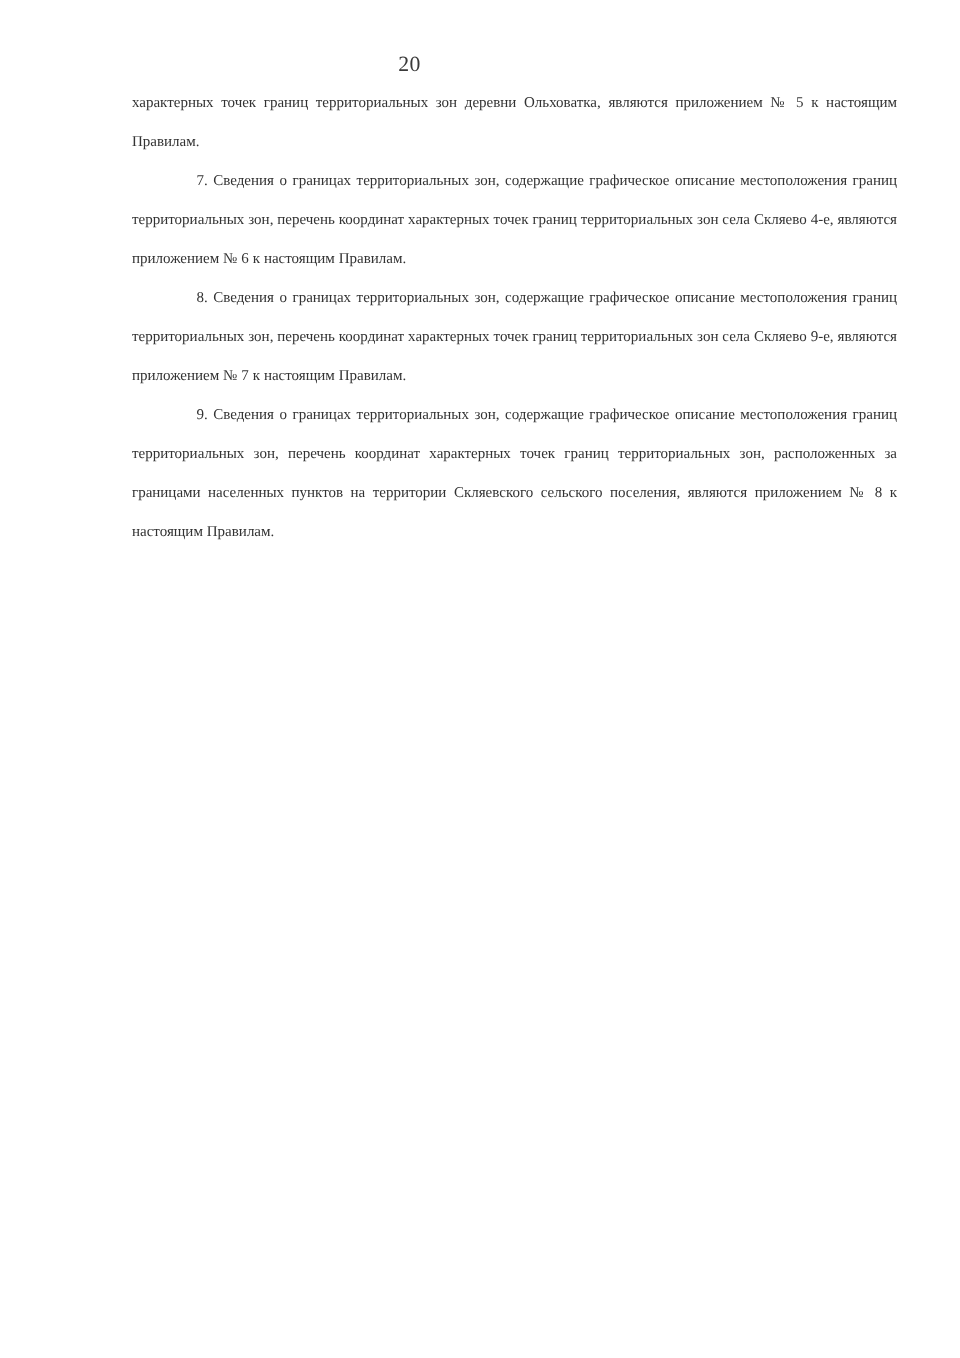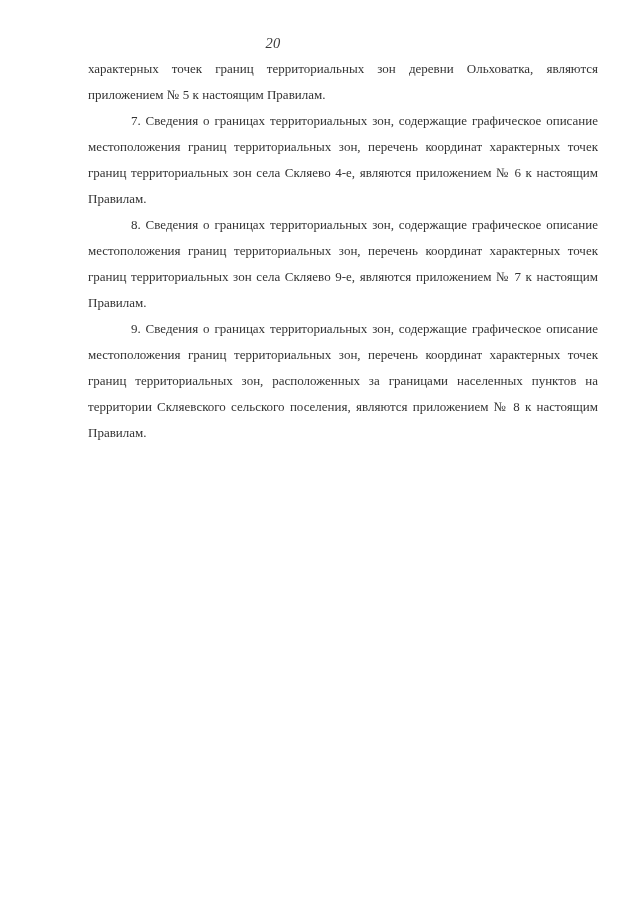--- a/index.html
+++ b/index.html
@@ -27,34 +27,33 @@
   .page-number {
     position: absolute;
     top: 34px;
     left: 0;
     width: 546px;
     text-align: center;
     font-size: 14.5px;
     line-height: 18px;
     color: #3a3a3a;
     letter-spacing: 0.2px;
-    font-style: italic;
   }
 
   .body-text {
     position: absolute;
     top: 56px;
     left: 88px;
     width: 510px;
   }
 
   p.para {
     margin: 0;
     padding: 0;
-    font-size: 13px;
+    font-size: 10px;
     line-height: 26px;
     text-align: justify;
     text-justify: inter-word;
     color: #333333;
     hyphens: none;
     word-spacing: 0.1px;
   }
 
   p.para.continued {
     text-indent: 0;

